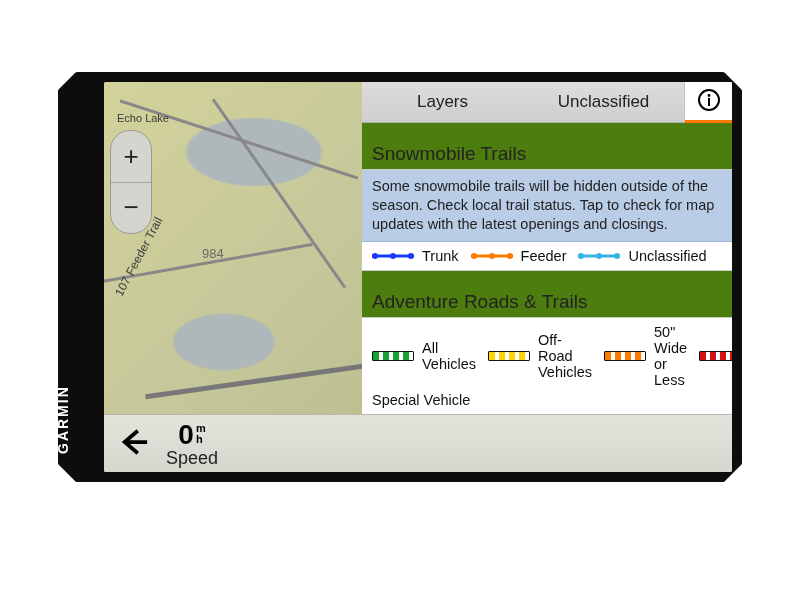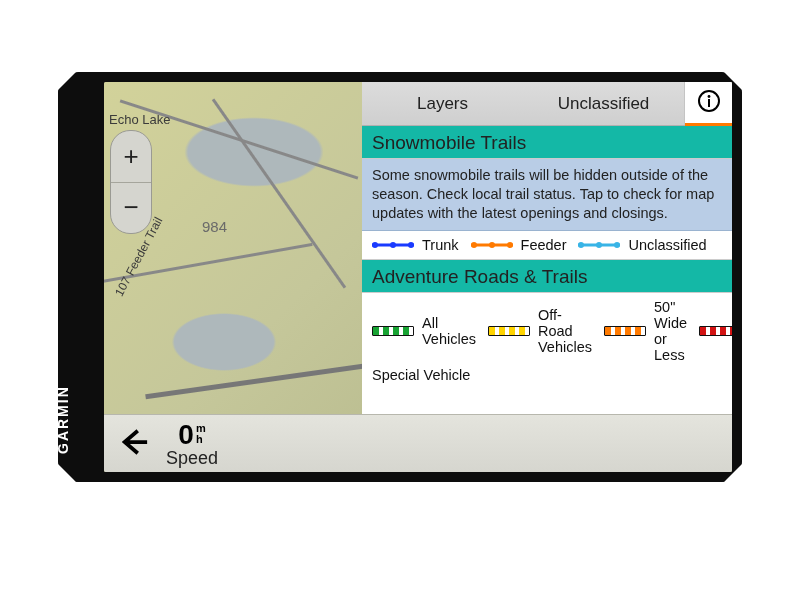--- a/index.html
+++ b/index.html
@@ -33,23 +33,23 @@
       radial-gradient(120px 60px at 150px 70px,#aeb8bb 0 55%,transparent 58%),  
       radial-gradient(90px 50px  at 120px 260px,#aeb8bb 0 55%,transparent 58%), 
       linear-gradient(135deg,#d2d29a 0%,#c5c79a 40%,#b8bb8e 70%,#b2b589 100%);
   }
   .road{position:absolute;background:#888;filter:blur(.3px)}
   .rd1{left:10px;top:56px;width:250px;height:3px;transform:rotate(18deg)}
   .rd2{left:60px;top:110px;width:230px;height:3px;transform:rotate(55deg)}
   .rd3{left:-10px;top:180px;width:220px;height:3px;transform:rotate(-10deg)}
   .rd4{left:40px;top:290px;width:320px;height:5px;transform:rotate(-8deg);background:#777}
   .map .lbl{position:absolute;font-size:12px;color:#3b3b3b;white-space:nowrap}
-  .lbl.echo{left:5px;top:30px;font-size:13px}
+  .lbl.echo{left:13px;top:30px;font-size:11px}
   .lbl.feeder{left:8px;top:210px;transform:rotate(-62deg);transform-origin:left top}
-  .lbl.n984{left:98px;top:136px;font-size:15px;color:#6a6a6a}
+  .lbl.n984{left:98px;top:164px;font-size:13px;color:#6a6a6a}
   .lbl.dirchip{right:8px;bottom:6px;font-size:12px;font-weight:600;color:#333;
     background:rgba(255,255,255,.4);padding:1px 6px;border-radius:3px}
   
   .zoom{position:absolute;left:6px;top:48px;width:42px;height:104px;
     background:#d5d5cf;border-radius:20px;border:1px solid #9a9a93;
     display:flex;flex-direction:column}
   .zoom div{flex:1;display:flex;align-items:center;justify-content:center;
     font-size:26px;color:#222;cursor:pointer;user-select:none}
   .zoom div:first-child{border-bottom:1px solid #a5a59c}
   
@@ -65,21 +65,21 @@
   .spd .cap{font-size:18px;color:#222}
   
   .panel{position:absolute;top:0;bottom:58px;right:0;width:370px;
     background:#fff;display:flex;flex-direction:column;font-size:14px}
   .tabs{display:flex;height:44px;background:linear-gradient(#dcdcdc,#cfcfcf);border-bottom:1px solid #b0b0b0}
   .tab{flex:1;display:flex;align-items:center;justify-content:center;
     font-size:17px;color:#222;cursor:pointer}
   .tab.icon{flex:0 0 48px;background:#fff;border-left:1px solid #c4c4c4;position:relative}
   .tab.icon::after{content:"";position:absolute;left:0;right:0;bottom:-1px;height:3px;background:#ff7a00}
   .tab.icon svg{width:24px;height:24px}
-  .section-title{padding:6px 10px 4px;font-size:19px;color:#222;border-bottom:1px solid #ccc;background:#14b8a6}
+  .section-title{padding:20px 10px 4px;font-size:19px;color:#222;border-bottom:1px solid #ccc;background:#4d7c0f}
   .notice{background:#b9cde6;padding:7px 10px;font-size:14.5px;line-height:1.3;color:#222;border-bottom:1px solid #9ab3d0;cursor:pointer}
   .legend{display:grid;grid-template-columns:1fr 1fr 1fr 1fr;gap:4px 12px;padding:6px 10px}
   .li{display:flex;align-items:center;gap:8px;font-size:14.5px;color:#111}
   .sw{flex:0 0 42px;height:10px;display:flex;align-items:center;justify-content:center;position:relative}
   
   .sw.line::before{content:"";position:absolute;left:0;right:0;top:50%;height:3px;transform:translateY(-50%);background:var(--c)}
   .sw.line span{width:6px;height:6px;border-radius:50%;background:var(--c);position:absolute}
   .sw.line span:nth-child(1){left:0}
   .sw.line span:nth-child(2){left:50%;transform:translateX(-50%)}
   .sw.line span:nth-child(3){right:0}

